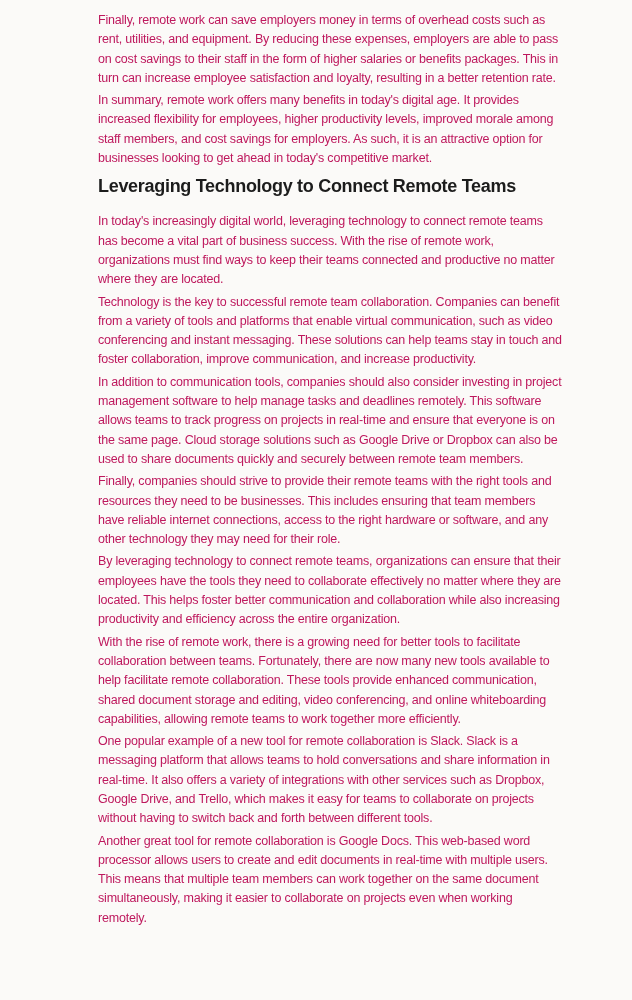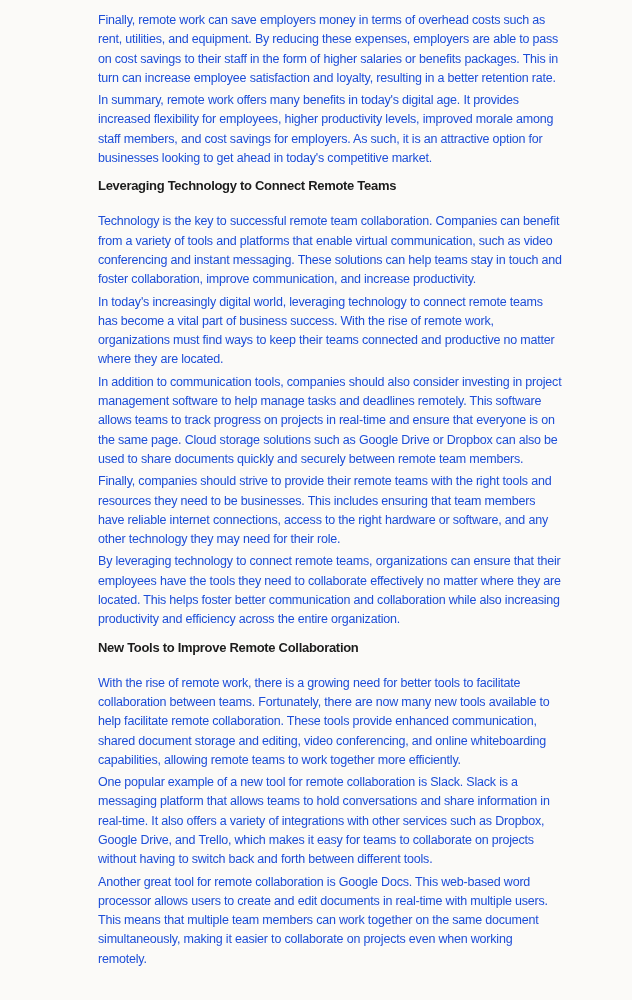--- a/index.html
+++ b/index.html
@@ -17,40 +17,39 @@
     box-sizing: border-box;
     padding: 11px 0 0 98px;
     width: 563px;
   }
   .article p {
     width: 464px;
     margin: 0 0 3px 0;
     font-size: 12.5px;
     line-height: 19.3px;
     letter-spacing: -0.2px;
-    color: #1d4ed8;
+    color: #be185d;
   }
   .article h2 {
     margin: 5px 0 13px 0;
-    font-size: 13px;
+    font-size: 18px;
     line-height: 26px;
     font-weight: 700;
     letter-spacing: -0.3px;
     color: #1c1c1c;
   }
 </style>
 </head>
 <body>
 
 <div class="article">
   <p>Finally, remote work can save employers money in terms of overhead costs such as rent, utilities, and equipment. By reducing these expenses, employers are able to pass on cost savings to their staff in the form of higher salaries or benefits packages. This in turn can increase employee satisfaction and loyalty, resulting in a better retention rate.</p>
   <p>In summary, remote work offers many benefits in today's digital age. It provides increased flexibility for employees, higher productivity levels, improved morale among staff members, and cost savings for employers. As such, it is an attractive option for businesses looking to get ahead in today's competitive market.</p>
   <h2>Leveraging Technology to Connect Remote Teams</h2>
+  <p>In today's increasingly digital world, leveraging technology to connect remote teams has become a vital part of business success. With the rise of remote work, organizations must find ways to keep their teams connected and productive no matter where they are located.</p>
   <p>Technology is the key to successful remote team collaboration. Companies can benefit from a variety of tools and platforms that enable virtual communication, such as video conferencing and instant messaging. These solutions can help teams stay in touch and foster collaboration, improve communication, and increase productivity.</p>
-  <p>In today's increasingly digital world, leveraging technology to connect remote teams has become a vital part of business success. With the rise of remote work, organizations must find ways to keep their teams connected and productive no matter where they are located.</p>
   <p>In addition to communication tools, companies should also consider investing in project management software to help manage tasks and deadlines remotely. This software allows teams to track progress on projects in real-time and ensure that everyone is on the same page. Cloud storage solutions such as Google Drive or Dropbox can also be used to share documents quickly and securely between remote team members.</p>
   <p>Finally, companies should strive to provide their remote teams with the right tools and resources they need to be businesses. This includes ensuring that team members have reliable internet connections, access to the right hardware or software, and any other technology they may need for their role.</p>
   <p>By leveraging technology to connect remote teams, organizations can ensure that their employees have the tools they need to collaborate effectively no matter where they are located. This helps foster better communication and collaboration while also increasing productivity and efficiency across the entire organization.</p>
-  <h2>New Tools to Improve Remote Collaboration</h2>
   <p>With the rise of remote work, there is a growing need for better tools to facilitate collaboration between teams. Fortunately, there are now many new tools available to help facilitate remote collaboration. These tools provide enhanced communication, shared document storage and editing, video conferencing, and online whiteboarding capabilities, allowing remote teams to work together more efficiently.</p>
   <p>One popular example of a new tool for remote collaboration is Slack. Slack is a messaging platform that allows teams to hold conversations and share information in real-time. It also offers a variety of integrations with other services such as Dropbox, Google Drive, and Trello, which makes it easy for teams to collaborate on projects without having to switch back and forth between different tools.</p>
   <p>Another great tool for remote collaboration is Google Docs. This web-based word processor allows users to create and edit documents in real-time with multiple users. This means that multiple team members can work together on the same document simultaneously, making it easier to collaborate on projects even when working remotely.</p>
 </div>
 
 </body></html>

